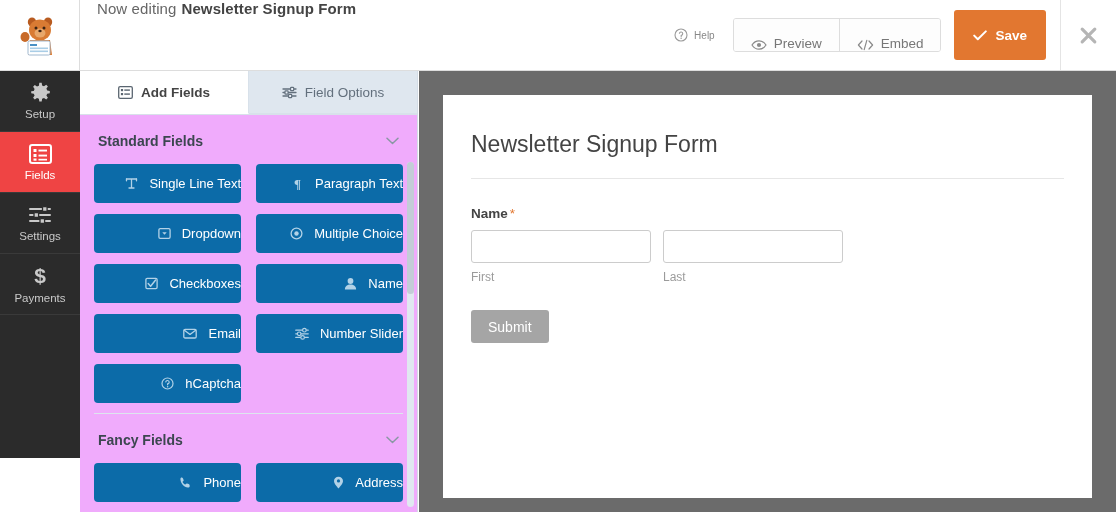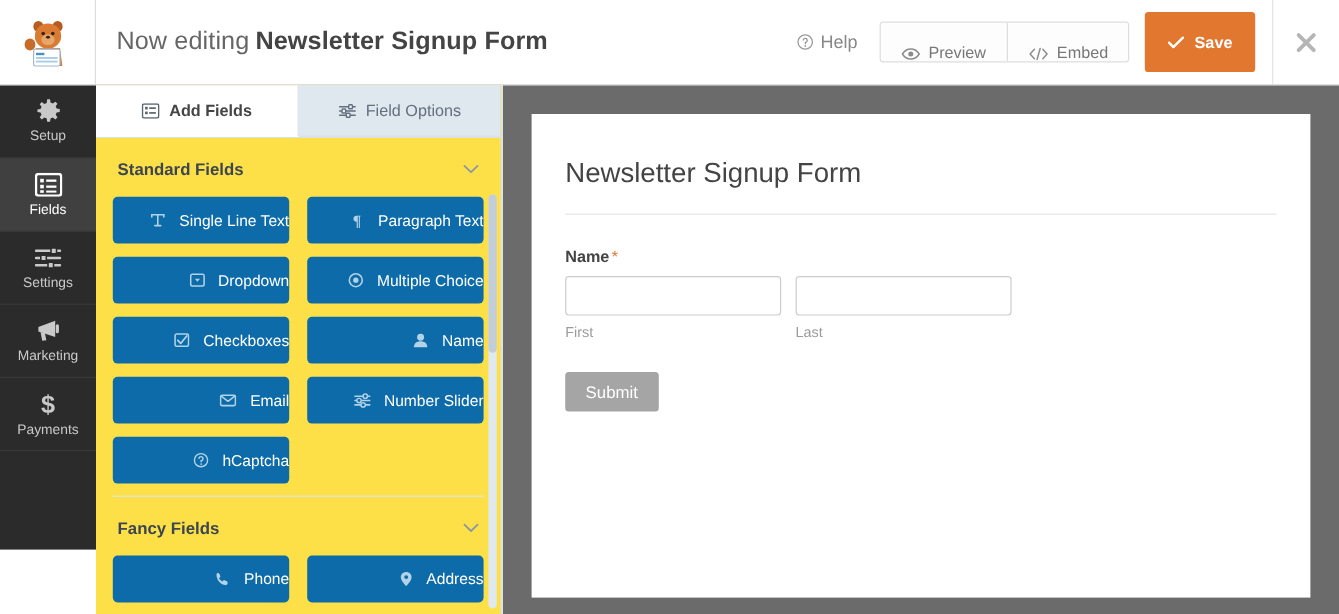--- a/index.html
+++ b/index.html
@@ -40,40 +40,39 @@
     border-right: 1px solid #ddd;
     display: flex;
     align-items: center;
     justify-content: center;
     flex: 0 0 80px;
   }
 
   .header-title {
     flex: 1;
     display: flex;
-    align-items: center;
     padding-left: 17px;
-    font-size: 21px;
+    font-size: 15px;
     color: #666;
     letter-spacing: .1px;
   }
   .header-title b { color: #444; font-weight: bold; margin-left: 5px; }
 
   .header-actions {
     display: flex;
     align-items: center;
     gap: 0;
     padding-right: 0;
   }
 
   .help-btn {
     display: flex;
     align-items: center;
     gap: 6px;
-    font-size: 15px;
+    font-size: 10px;
     color: #888;
     padding: 0 18px;
     height: 52px;
     cursor: pointer;
   }
 
   .btn-group {
     display: flex;
     border: 1px solid #ddd;
     border-radius: 3px;
@@ -132,30 +131,30 @@
     display: flex;
     flex-direction: column;
     align-items: center;
     justify-content: center;
     gap: 5px;
     color: #c9c9c9;
     font-size: 11.5px;
     border-bottom: 1px solid #3a3a3a;
     cursor: pointer;
   }
-  .nav-item.active { background: #404040; color: #fff; }
+  .nav-item.active { background: #ef4444; color: #fff; }
   .nav-item .ico { line-height: 0; }
 
   
   .panel {
     position: absolute;
     top: 71px; left: 80px;
     width: 338px;
     height: 441px;
-    background: #fde047;
+    background: #f0abfc;
     border-right: 1px solid #d4dde6;
   }
 
   .tabs {
     display: flex;
     height: 44px;
     border-bottom: 1px solid #d8e1ea;
   }
   .tab {
     flex: 1;
@@ -416,30 +415,20 @@
         <svg width="23" height="20" viewBox="0 0 23 20">
           <path d="M1 4h20M1 10h20M1 16h20" stroke="#c9c9c9" stroke-width="2" stroke-linecap="round"></path>
           <rect x="13.5" y="1.6" width="4.6" height="4.8" rx="1" fill="#c9c9c9" stroke="#2b2b2b" stroke-width="1.3"></rect>
           <rect x="5" y="7.6" width="4.6" height="4.8" rx="1" fill="#c9c9c9" stroke="#2b2b2b" stroke-width="1.3"></rect>
           <rect x="11" y="13.6" width="4.6" height="4.8" rx="1" fill="#c9c9c9" stroke="#2b2b2b" stroke-width="1.3"></rect>
         </svg>
       </span>
       <span>Settings</span>
     </div>
 
-    <div class="nav-item">
-      <span class="ico">
-        <svg width="23" height="21" viewBox="0 0 23 21">
-          <path d="M3 7.5L17 2.2v13.6L3 11.2z" fill="#c9c9c9"></path>
-          <path d="M4.8 11.6l1.4 7.4 3.4-.5-1.2-6z" fill="#c9c9c9"></path>
-          <rect x="17.5" y="5.2" width="2.6" height="7.5" rx="1.3" fill="#c9c9c9"></rect>
-        </svg>
-      </span>
-      <span>Marketing</span>
-    </div>
 
     <div class="nav-item">
       <span class="ico">
         <svg width="16" height="22" viewBox="0 0 16 22">
           <text x="8" y="18" font-family="'Liberation Sans',sans-serif" font-size="21" font-weight="bold" fill="#c9c9c9" text-anchor="middle">$</text>
         </svg>
       </span>
       <span>Payments</span>
     </div>
 

